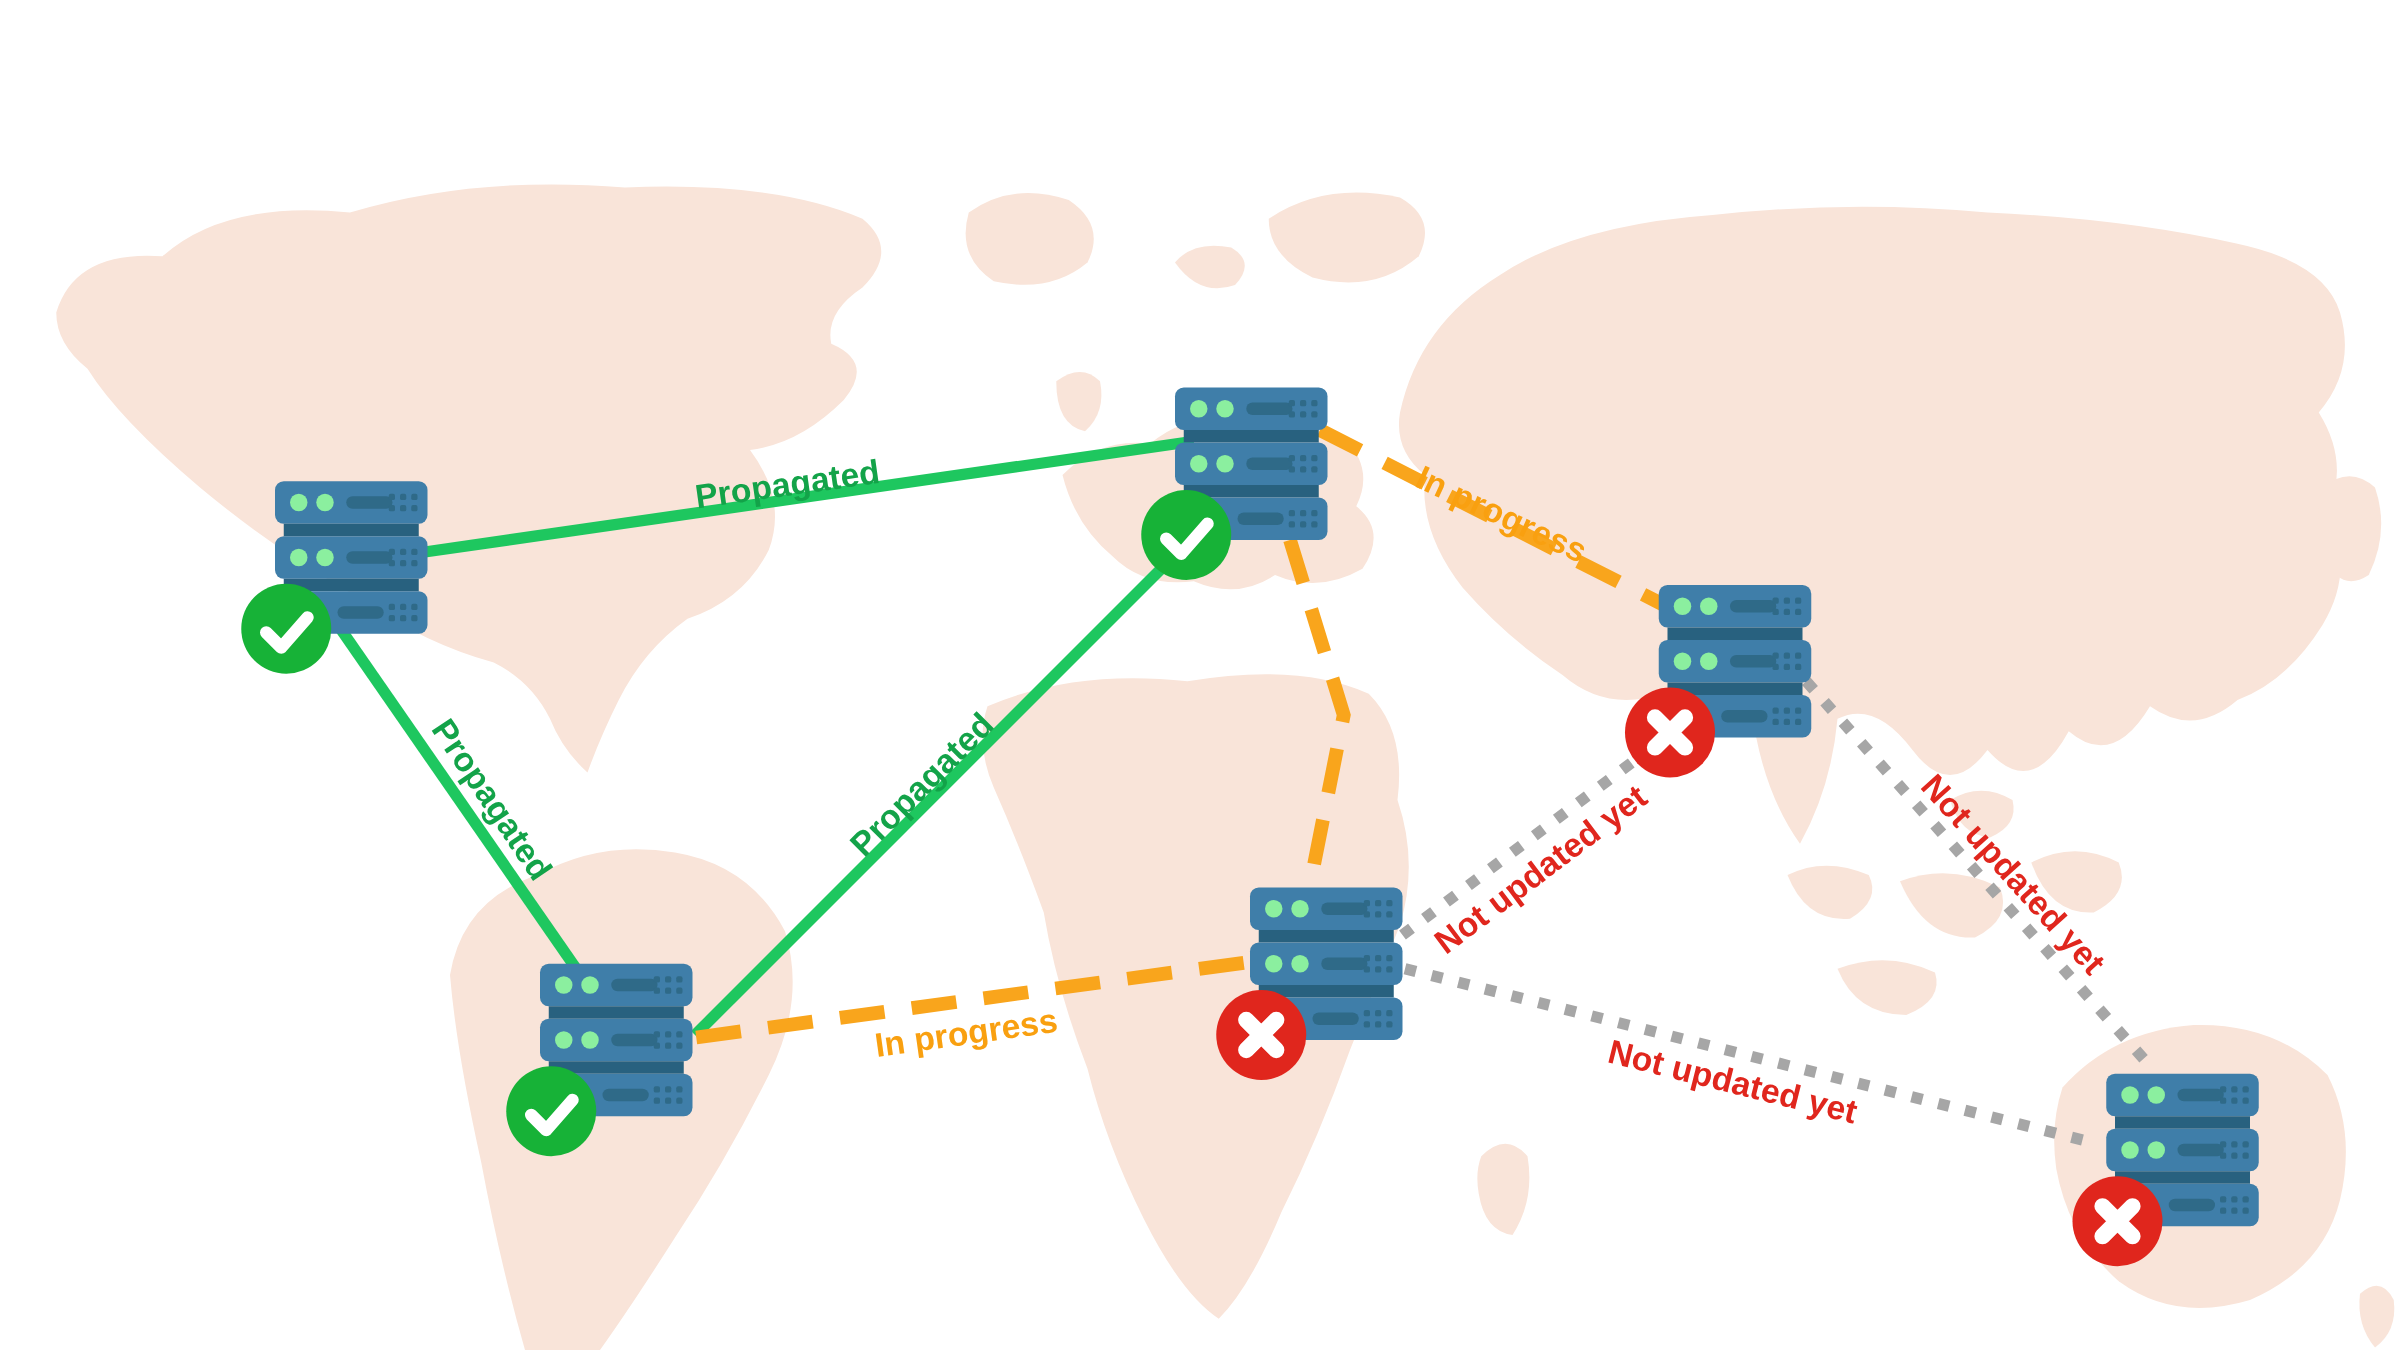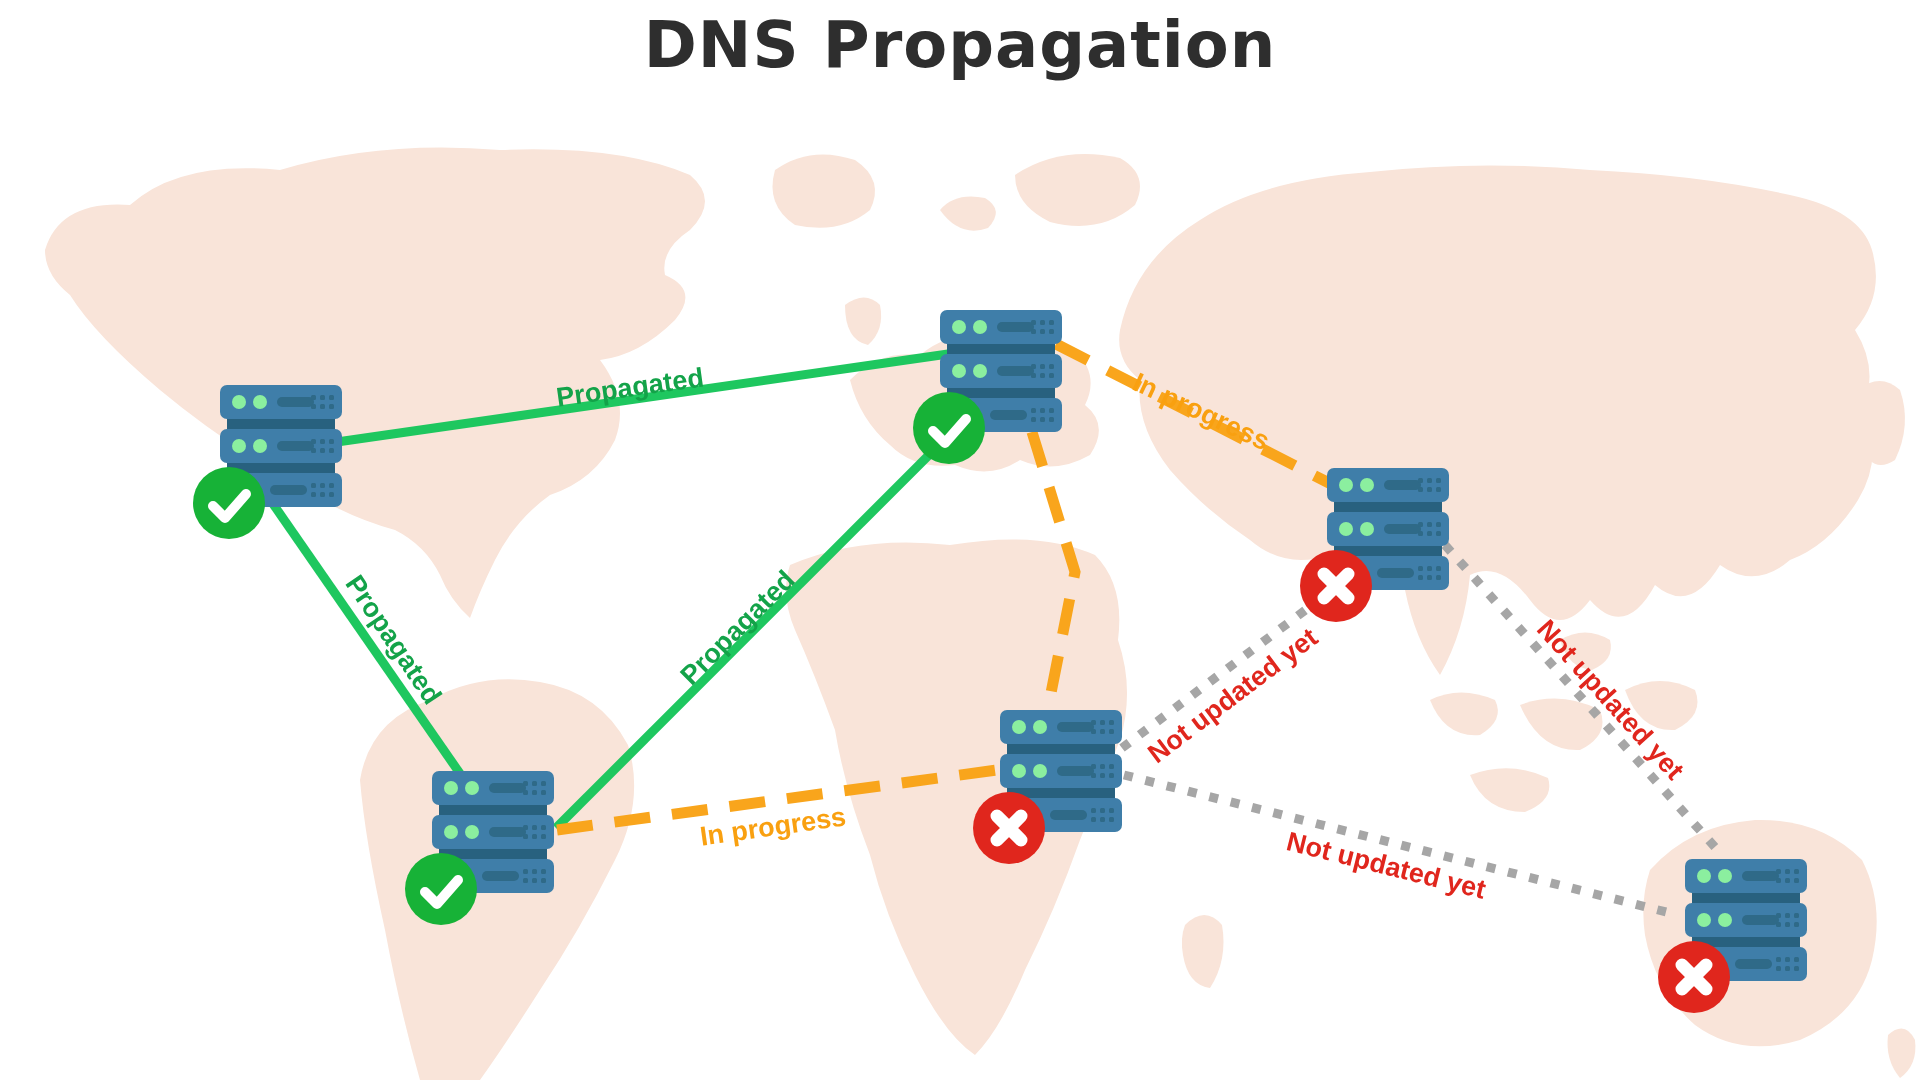--- a/index.html
+++ b/index.html
@@ -36,21 +36,20 @@
     position:absolute;left:-27px;top:82px;width:72px;height:72px;border-radius:50%;
     display:flex;align-items:center;justify-content:center;
   }
   .badge svg{position:absolute;left:0;top:0;}
 </style>
 </head>
 <body>
 
 <div class="canvas">
 
-  <h1 class="page-title" style="color: rgb(46, 46, 46);">DNS Propagation</h1>
 
   <svg class="layer" viewBox="0 0 1920 1080" aria-hidden="true">
     <g fill="#f9e4d9">
       <path d="M45,250 Q60,200 130,205 Q180,160 280,170 Q380,140 500,150 Q620,145 690,175 Q720,200 690,230 Q660,250 665,275 Q700,290 675,320 Q640,355 600,360 Q630,400 615,440 Q595,480 550,495 Q515,520 495,560 Q480,590 470,618 Q450,600 440,575 Q425,545 395,530 Q340,515 290,480 Q220,440 160,390 Q95,335 70,295 Q45,275 45,250 Z"></path>
       <path d="M775,170 Q810,145 855,160 Q885,180 870,210 Q840,235 795,225 Q765,205 775,170 Z"></path>
       <path d="M940,210 Q955,192 985,198 Q1005,210 988,228 Q960,238 940,210 Z"></path>
       <path d="M1015,175 Q1060,145 1120,158 Q1150,175 1135,205 Q1100,235 1050,222 Q1015,205 1015,175 Z"></path>
       <path d="M845,305 Q865,290 880,305 Q885,330 868,345 Q845,340 845,305 Z"></path>
       <path d="M850,380 Q880,350 920,355 Q950,330 990,335 Q1040,325 1075,350 Q1100,375 1085,405 Q1110,425 1090,455 Q1055,475 1020,460 Q990,480 955,465 Q915,470 890,445 Q860,420 850,380 Z"></path>
       <path d="M430,700 Q480,672 540,682 Q600,692 628,745 Q645,800 615,860 Q580,930 540,990 Q505,1045 480,1080 L420,1080 Q400,1010 385,930 Q365,840 360,780 Q370,720 430,700 Z"></path>

